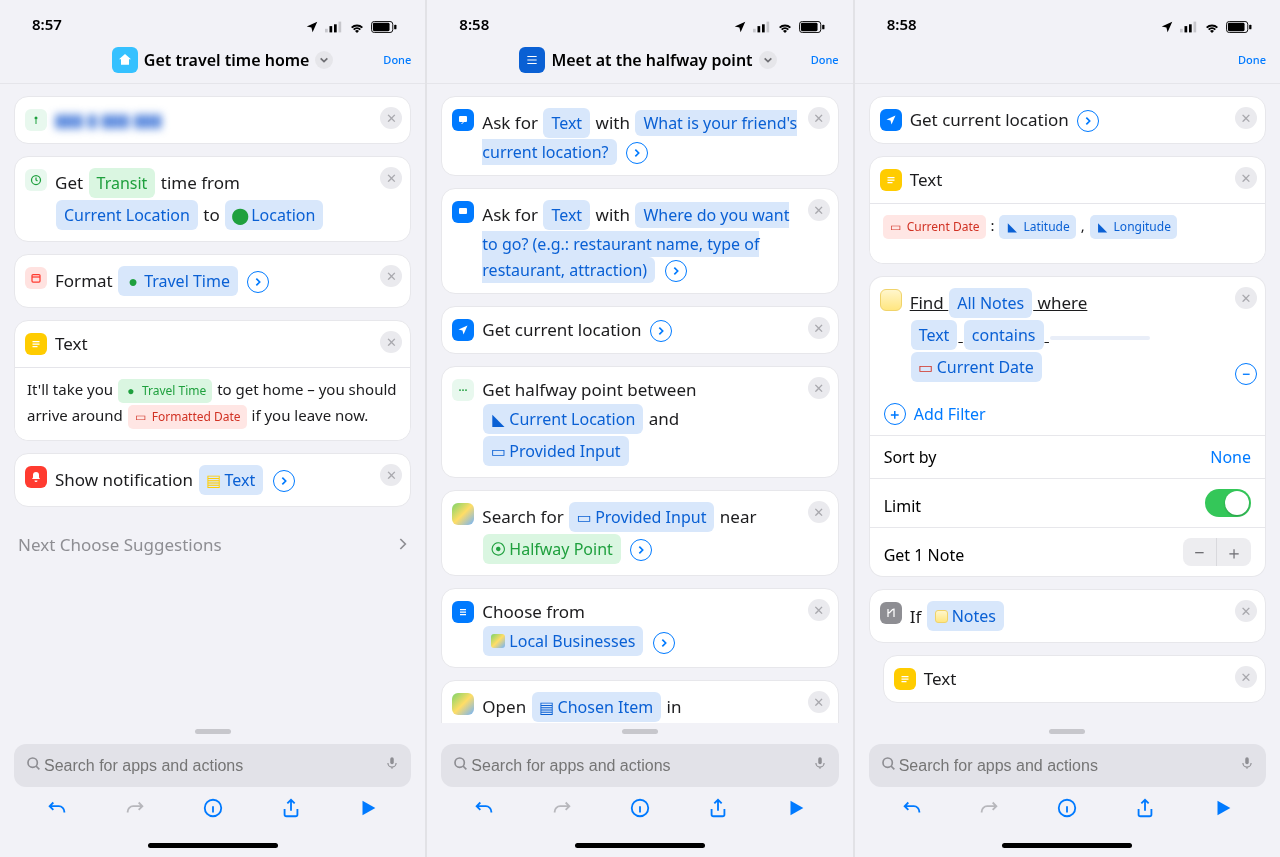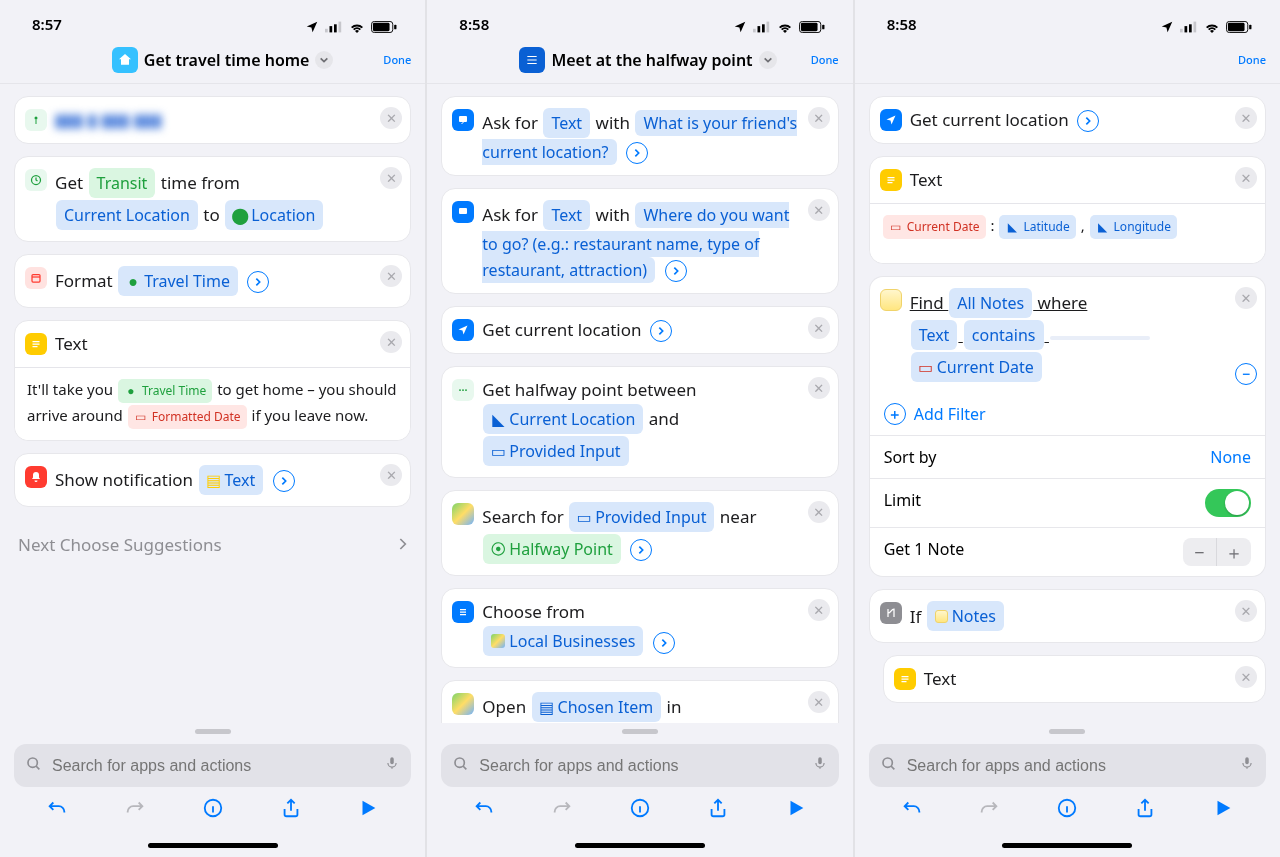--- a/index.html
+++ b/index.html
@@ -39,27 +39,27 @@
   .card{background:var(--card);border-radius:14px;border:1px solid #e7e7eb;padding:10px 36px 10px 40px;position:relative;margin-bottom:12px;font-size:17px;line-height:26px;color:var(--text);}
   .card .micro-icon{position:absolute;left:10px;top:12px;width:22px;height:22px;border-radius:6px;display:flex;align-items:center;justify-content:center;font-size:12px;}
   .card .close{position:absolute;right:8px;top:10px;width:22px;height:22px;border-radius:11px;background:#eaeaee;display:flex;align-items:center;justify-content:center;color:#a8a8ad;font-size:13px;}
   .card .more-arrow{display:inline-flex;align-items:center;justify-content:center;vertical-align:middle;width:22px;height:22px;border:1.7px solid var(--blue);border-radius:11px;color:var(--blue);font-size:12px;margin-left:4px;}
   .chip{display:inline-flex;align-items:center;gap:4px;background:var(--chipBlue);color:var(--chipBlueText);border-radius:6px;padding:2px 8px;font-size:16px;vertical-align:baseline;margin:1px 1px;white-space:nowrap;}
   .chip.green{background:var(--chipGreen);color:var(--chipGreenText);}
   .chip.tiny{font-size:12px;padding:1px 6px;border-radius:5px;}
   .chip .ci{display:inline-flex;width:14px;height:14px;align-items:center;justify-content:center;}
   .card-sub{background:var(--card);border-top:1px solid var(--divider);margin:10px -36px -10px -40px;padding:10px 12px 10px 12px;font-size:15px;line-height:22px;color:var(--text);border-radius:0 0 14px 14px;}
   .stacked{margin-bottom:0;border-bottom-left-radius:0;border-bottom-right-radius:0;border-bottom:none;text-decoration:underline;}
-  .sub-row{background:var(--card);border:1px solid #e7e7eb;border-top:none;padding:10px 14px;display:flex;align-items:flex-start;justify-content:space-between;font-size:16px;}
+  .sub-row{background:var(--card);border:1px solid #e7e7eb;border-top:none;padding:10px 14px;display:flex;align-items:flex-end;justify-content:space-between;font-size:16px;}
   .sub-row.last{border-bottom-left-radius:14px;border-bottom-right-radius:14px;margin-bottom:12px;}
   .suggestions{display:flex;align-items:center;justify-content:space-between;padding:14px 4px;color:var(--muted);font-size:17px;}
   .nested{margin-left:14px;}
   
   .search-zone{padding:8px 14px 0;}
-  .search{display:flex;align-items:center;gap:8px;background:#e2e2e8;border-radius:12px;padding:10px 12px;font-size:17px;color:var(--muted);}
+  .search{display:flex;align-items:center;background:#e2e2e8;border-radius:12px;padding:10px 12px;font-size:17px;color:var(--muted);}
   .search input{flex:1;border:none;background:transparent;font-size:16px;color:#333;outline:none;}
   
   .toolbar{height:46px;display:flex;align-items:center;justify-content:space-around;padding:0 18px;color:var(--blue);}
   .toolbar .dim{color:#b7b7bc;}
   .toolbar svg{width:22px;height:22px;}
   .home-ind{height:24px;display:flex;align-items:center;justify-content:center;}
   .home-ind .bar{width:130px;height:5px;background:#000;border-radius:3px;}
   
   .switch{width:46px;height:28px;background:var(--green);border-radius:14px;position:relative;}
   .switch .knob{position:absolute;right:2px;top:2px;width:24px;height:24px;background:#fff;border-radius:12px;box-shadow:0 1px 2px rgba(0,0,0,0.25);}

